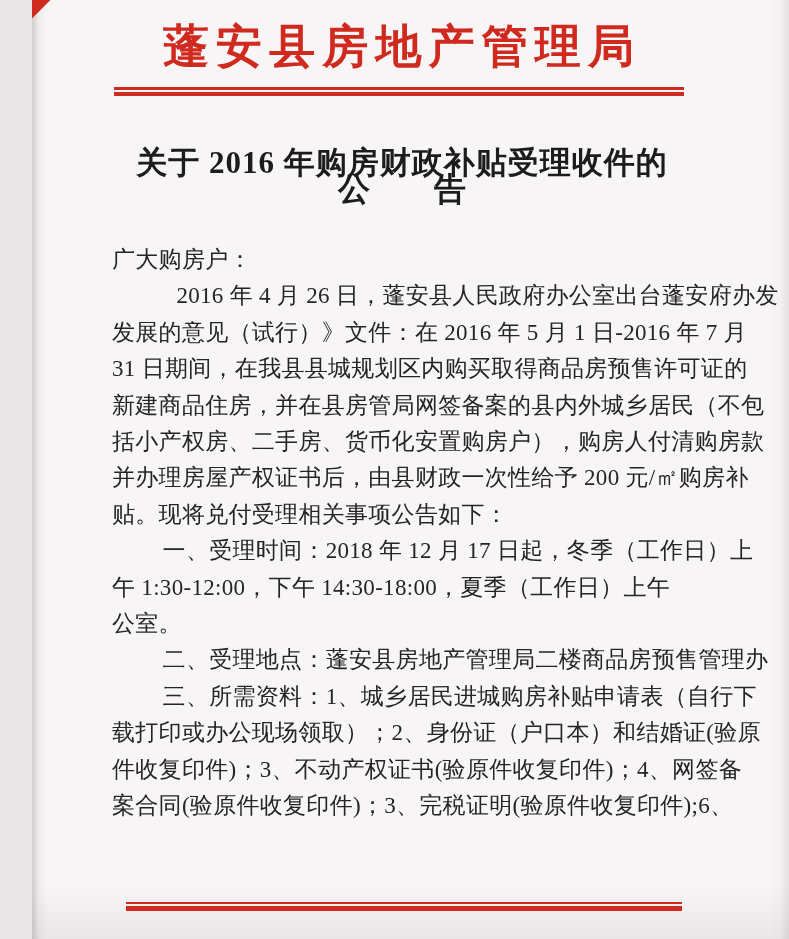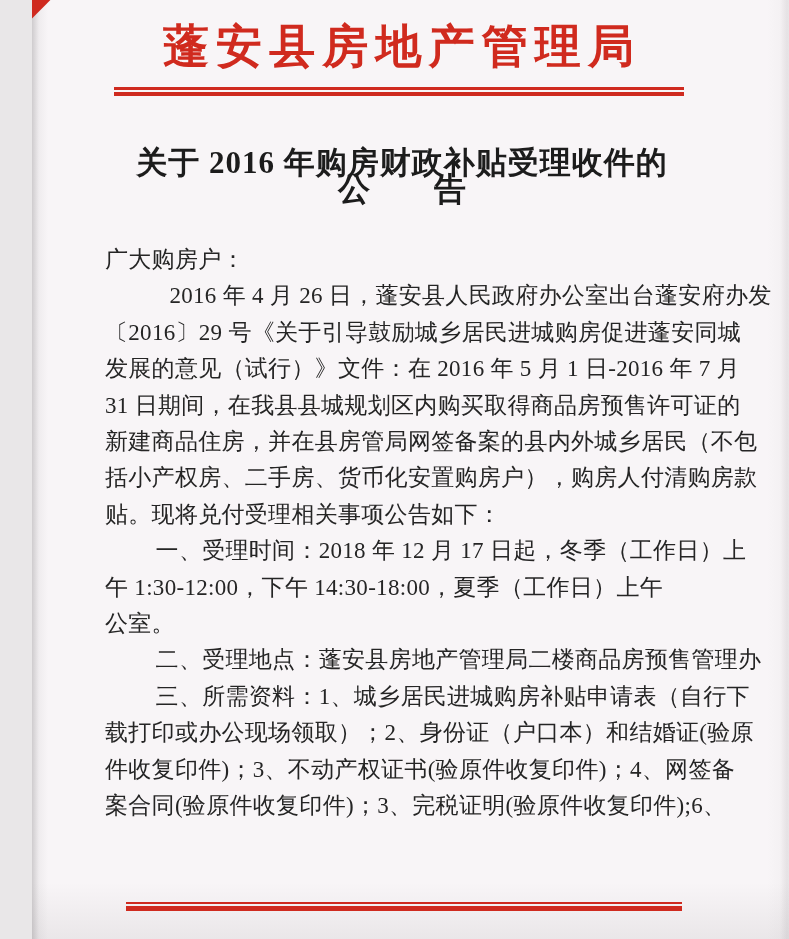--- a/index.html
+++ b/index.html
@@ -43,21 +43,21 @@
     position:absolute;top:142px;left:78px;width:584px;
     text-align:center;font-size:31px;font-weight:bold;color:#1c1c1c;
     letter-spacing:1px;white-space:nowrap;
   }
   .doc-title-2{
     position:absolute;top:168px;left:78px;width:584px;
     display:flex;justify-content:center;gap:64px;
     font-size:32px;font-weight:bold;color:#1c1c1c;
   }
   .body-text{
-    position:absolute;top:242px;left:73px;width:590px;
+    position:absolute;top:242px;left:80px;width:590px;
     font-size:23px;color:#252525;line-height:36.4px;
     letter-spacing:0.3px;
   }
   .line{white-space:nowrap;}
   .ind-first{text-indent:2.8em;}
   .ind{text-indent:2.2em;}
 </style>
 </head>
 <body>
 
@@ -77,25 +77,25 @@
   <div class="doc-title">关于 2016 年购房财政补贴受理收件的</div>
 
   <div class="doc-title-2">
     <span>公</span>
     <span>告</span>
   </div>
 
   <div class="body-text">
     <div class="line">广大购房户：</div>
     <div class="line ind-first">2016 年 4 月 26 日，蓬安县人民政府办公室出台蓬安府办发</div>
-    <div class="line">〔2016〕29 号《关于引导鼓励城乡居民进城购房促进蓬安同城</div>
     <div class="line">发展的意见（试行）》文件：在 2016 年 5 月 1 日-2016 年 7 月</div>
     <div class="line">31 日期间，在我县县城规划区内购买取得商品房预售许可证的</div>
     <div class="line">新建商品住房，并在县房管局网签备案的县内外城乡居民（不包</div>
     <div class="line">括小产权房、二手房、货币化安置购房户），购房人付清购房款</div>
+    <div class="line">并办理房屋产权证书后，由县财政一次性给予 200 元/㎡购房补</div>
     <div class="line">贴。现将兑付受理相关事项公告如下：</div>
     <div class="line ind">一、受理时间：2018 年 12 月 17 日起，冬季（工作日）上</div>
     <div class="line">午 1:30-12:00，下午 14:30-18:00，夏季（工作日）上午</div>
     <div class="line">公室。</div>
     <div class="line ind">二、受理地点：蓬安县房地产管理局二楼商品房预售管理办</div>
     <div class="line ind">三、所需资料：1、城乡居民进城购房补贴申请表（自行下</div>
     <div class="line">载打印或办公现场领取）；2、身份证（户口本）和结婚证(验原</div>
     <div class="line">件收复印件)；3、不动产权证书(验原件收复印件)；4、网签备</div>
     <div class="line">案合同(验原件收复印件)；3、完税证明(验原件收复印件);6、</div>
   </div>

